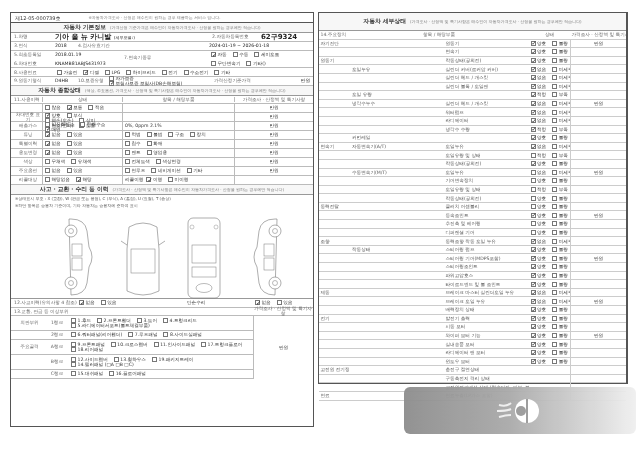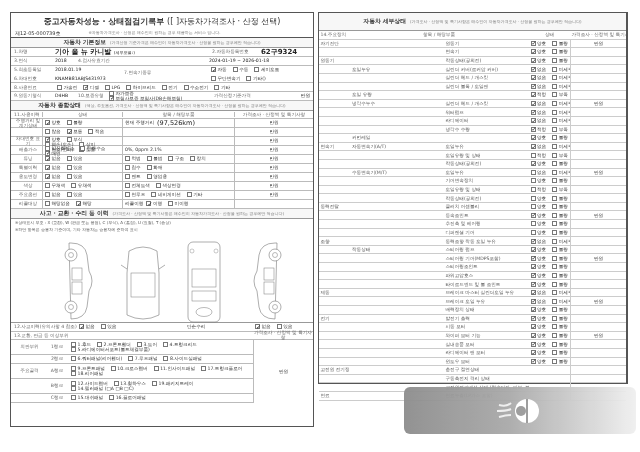--- a/index.html
+++ b/index.html
@@ -30,23 +30,20 @@
   .dgrid > div { border-bottom: 0.5px solid #ccc; display:flex; align-items:center; padding:0 1.5px; height: 8.6px; white-space:nowrap; overflow:hidden;}
   .wm { position: absolute; left: 404px; top: 387px; width: 232px; height: 47px; border-radius: 6px;
         background: linear-gradient(90deg, #8d8d8d 0%, #a9a9a9 45%, #d6d6d6 80%, #f0f0f0 100%);
         display:flex; align-items:center; justify-content:center; gap: 8px; opacity: 0.95; }
   .wm-text { font-family: "DejaVu Sans", sans-serif; font-size: 19px; color: #fff; letter-spacing: 0.5px; }
 </style>
 </head>
 <body>
 
 <div id="left" class="page">
-  <div class="title">
-    <span>중고자동차성능 · 상태점검기록부</span> <span class="brk">([  ]자동차가격조사 · 산정 선택)</span>
-  </div>
   <div class="docno">
     <span>제12-05-000739호</span>
     <span class="sub">※자동차가격조사 · 산정은 매수인이 원하는 경우 제공하는 서비스 입니다.</span>
   </div>
 
   <div class="sechead">
     <span>자동차 기본정보</span>
       <span class="sub">(가격산정 기준가격은 매수인이 자동차가격조사 · 산정을 원하는 경우에만 적습니다)</span>
   </div>
   <div id="basic-info">
@@ -152,38 +149,20 @@
   <div class="sechead">
     <span>자동차 종합상태</span>
       <span class="sub">(색상, 주요옵션, 가격조사 · 산정액 및 특기사항은 매수인이 자동차가격조사 · 산정을 원하는 경우에만 적습니다)</span>
   </div>
   <div id="overall">
       <div class="row" style="height:8px;color:#666">
         <div class="lbl vline" style="width:32px">11.사용이력</div>
         <div style="width:80px;text-align:center" class="vline">상태</div>
         <div style="width:112px;text-align:center" class="vline">항목 / 해당부품</div>
         <div style="flex:1;text-align:center">가격조사 · 산정액 및 특기사항</div>
-      </div>
-      <div class="row" style="height:9px">
-        <div class="lbl vline" style="width:32px;text-align:center;height:100%;display:flex;align-items:center;justify-content:center">주행거리 및 계기상태</div>
-        <div class="cell vline" style="width:80px;height:100%">
-          <span class="opt">
-            <span class="cb on"></span>
-            <span>양호</span>
-          </span>
-          <span class="opt">
-            <span class="cb"></span>
-            <span>불량</span>
-          </span>
-        </div>
-        <div class="cell vline" style="width:112px;height:100%">
-          <span style="margin-right:3px">현재 주행거리</span>
-          <span style="font-size:6.5px;color:#222">(97,526km)</span>
-        </div>
-        <div style="flex:1;text-align:center">만원</div>
       </div>
       <div class="row" style="height:9px">
         <div class="lbl vline" style="width:32px;text-align:center;height:100%;display:flex;align-items:center;justify-content:center"></div>
         <div class="cell vline" style="width:80px;height:100%">
           <span class="opt">
             <span class="cb"></span>
             <span>많음</span>
           </span>
           <span class="opt">
             <span class="cb on"></span>

